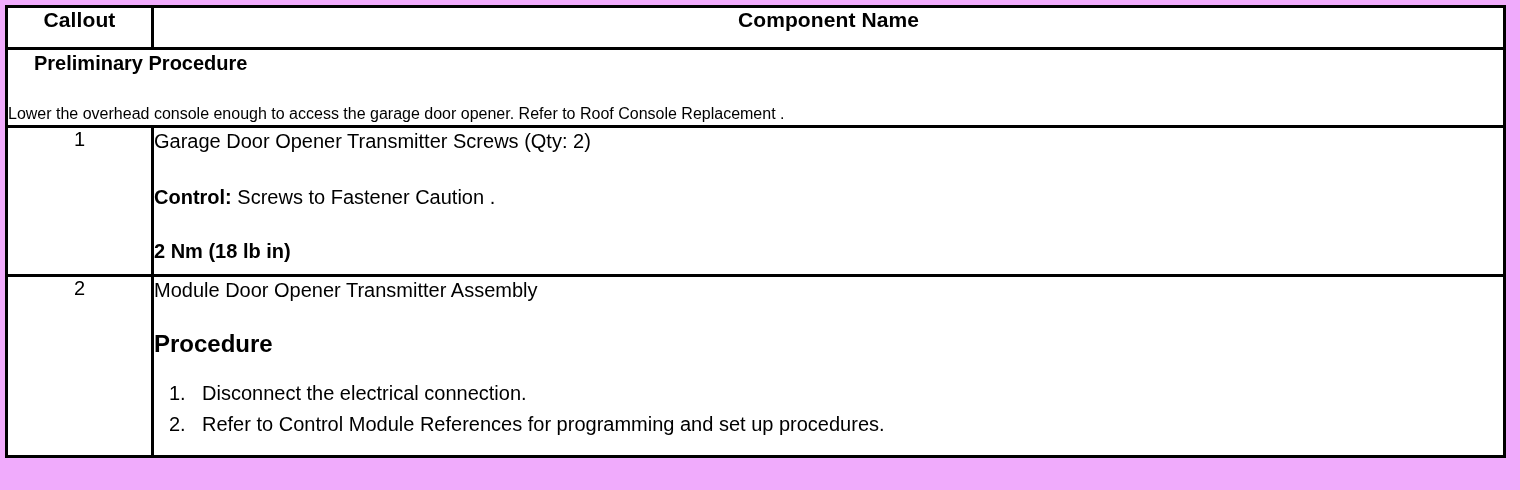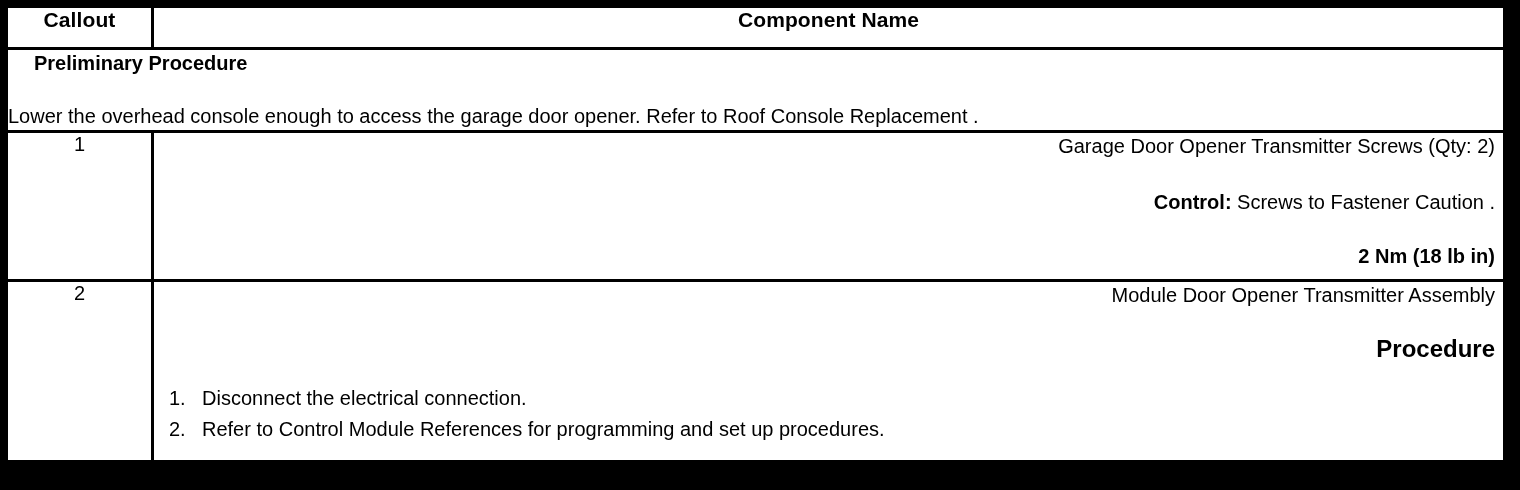--- a/index.html
+++ b/index.html
@@ -12,21 +12,21 @@
     height: 490px;
     font-family: "Liberation Sans", sans-serif;
     color: #000000;
     overflow: hidden;
   }
 
   .sheet {
     position: relative;
     width: 1520px;
     height: 490px;
-    background: #000000;
+    background: #f0abfc;
     box-sizing: border-box;
   }
 
   table.comp-table {
     position: absolute;
     left: 5px;
     top: 5px;
     width: 1498px;
     border-collapse: collapse;
     table-layout: fixed;
@@ -67,43 +67,42 @@
   }
   .prelim-title {
     font-weight: bold;
     font-size: 20px;
     margin: 0 0 2px 0;
     line-height: 1.35;
     padding-left: 26px;
   }
   .prelim-body {
     font-weight: normal;
-    font-size: 20px;
+    font-size: 16px;
     margin: 26px 0 0 0;
     line-height: 1.35;
   }
 
   
   .callout-cell {
     text-align: center;
     vertical-align: middle;
     font-size: 20px;
     font-weight: normal;
   }
 
   
   .body-cell {
     padding: 9px 6px 9px 7px;
     font-size: 20px;
     line-height: 1.35;
   }
   .body-cell .line {
-    margin: 0 8px 0 0;
+    margin: 0 0 0 0;
     white-space: nowrap;
-    text-align: right;
   }
   .body-cell .gap-lg { margin-top: 29px; }
   .body-cell .gap-md { margin-top: 27px; }
   .body-cell .gap-sm { margin-top: 24px; }
 
   .b { font-weight: bold; }
 
   .sub-heading {
     font-weight: bold;
     font-size: 24px;

